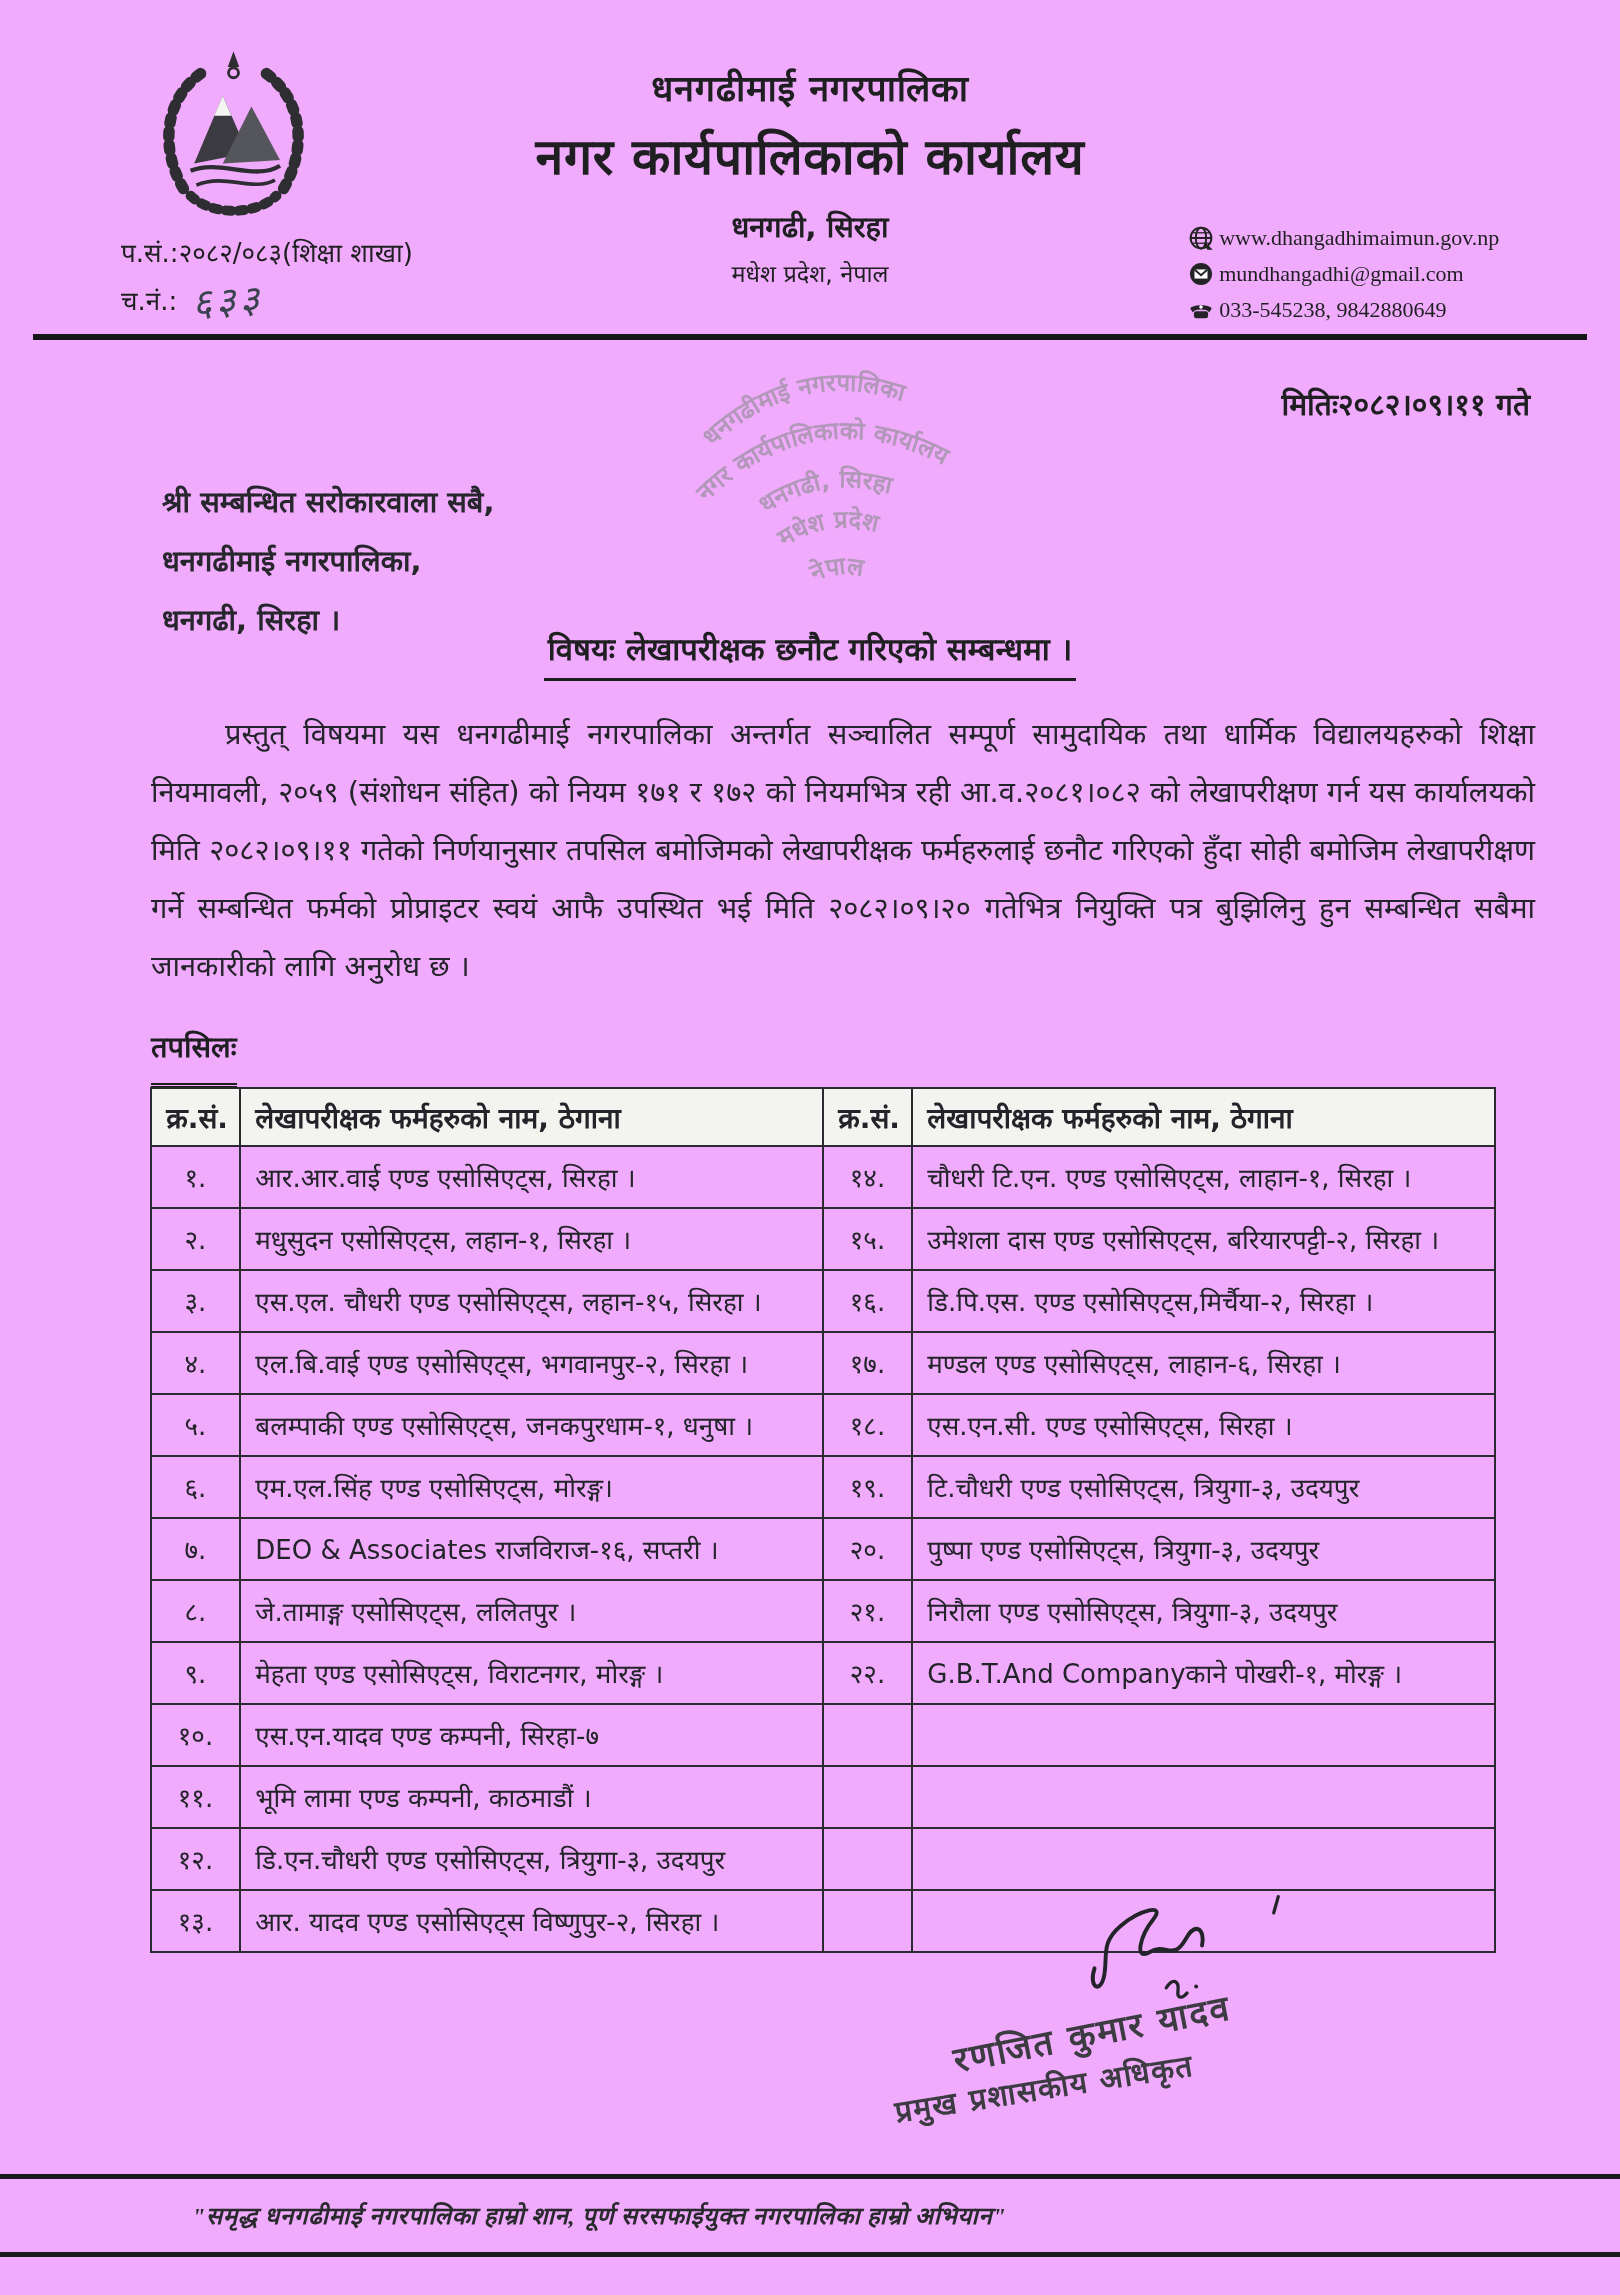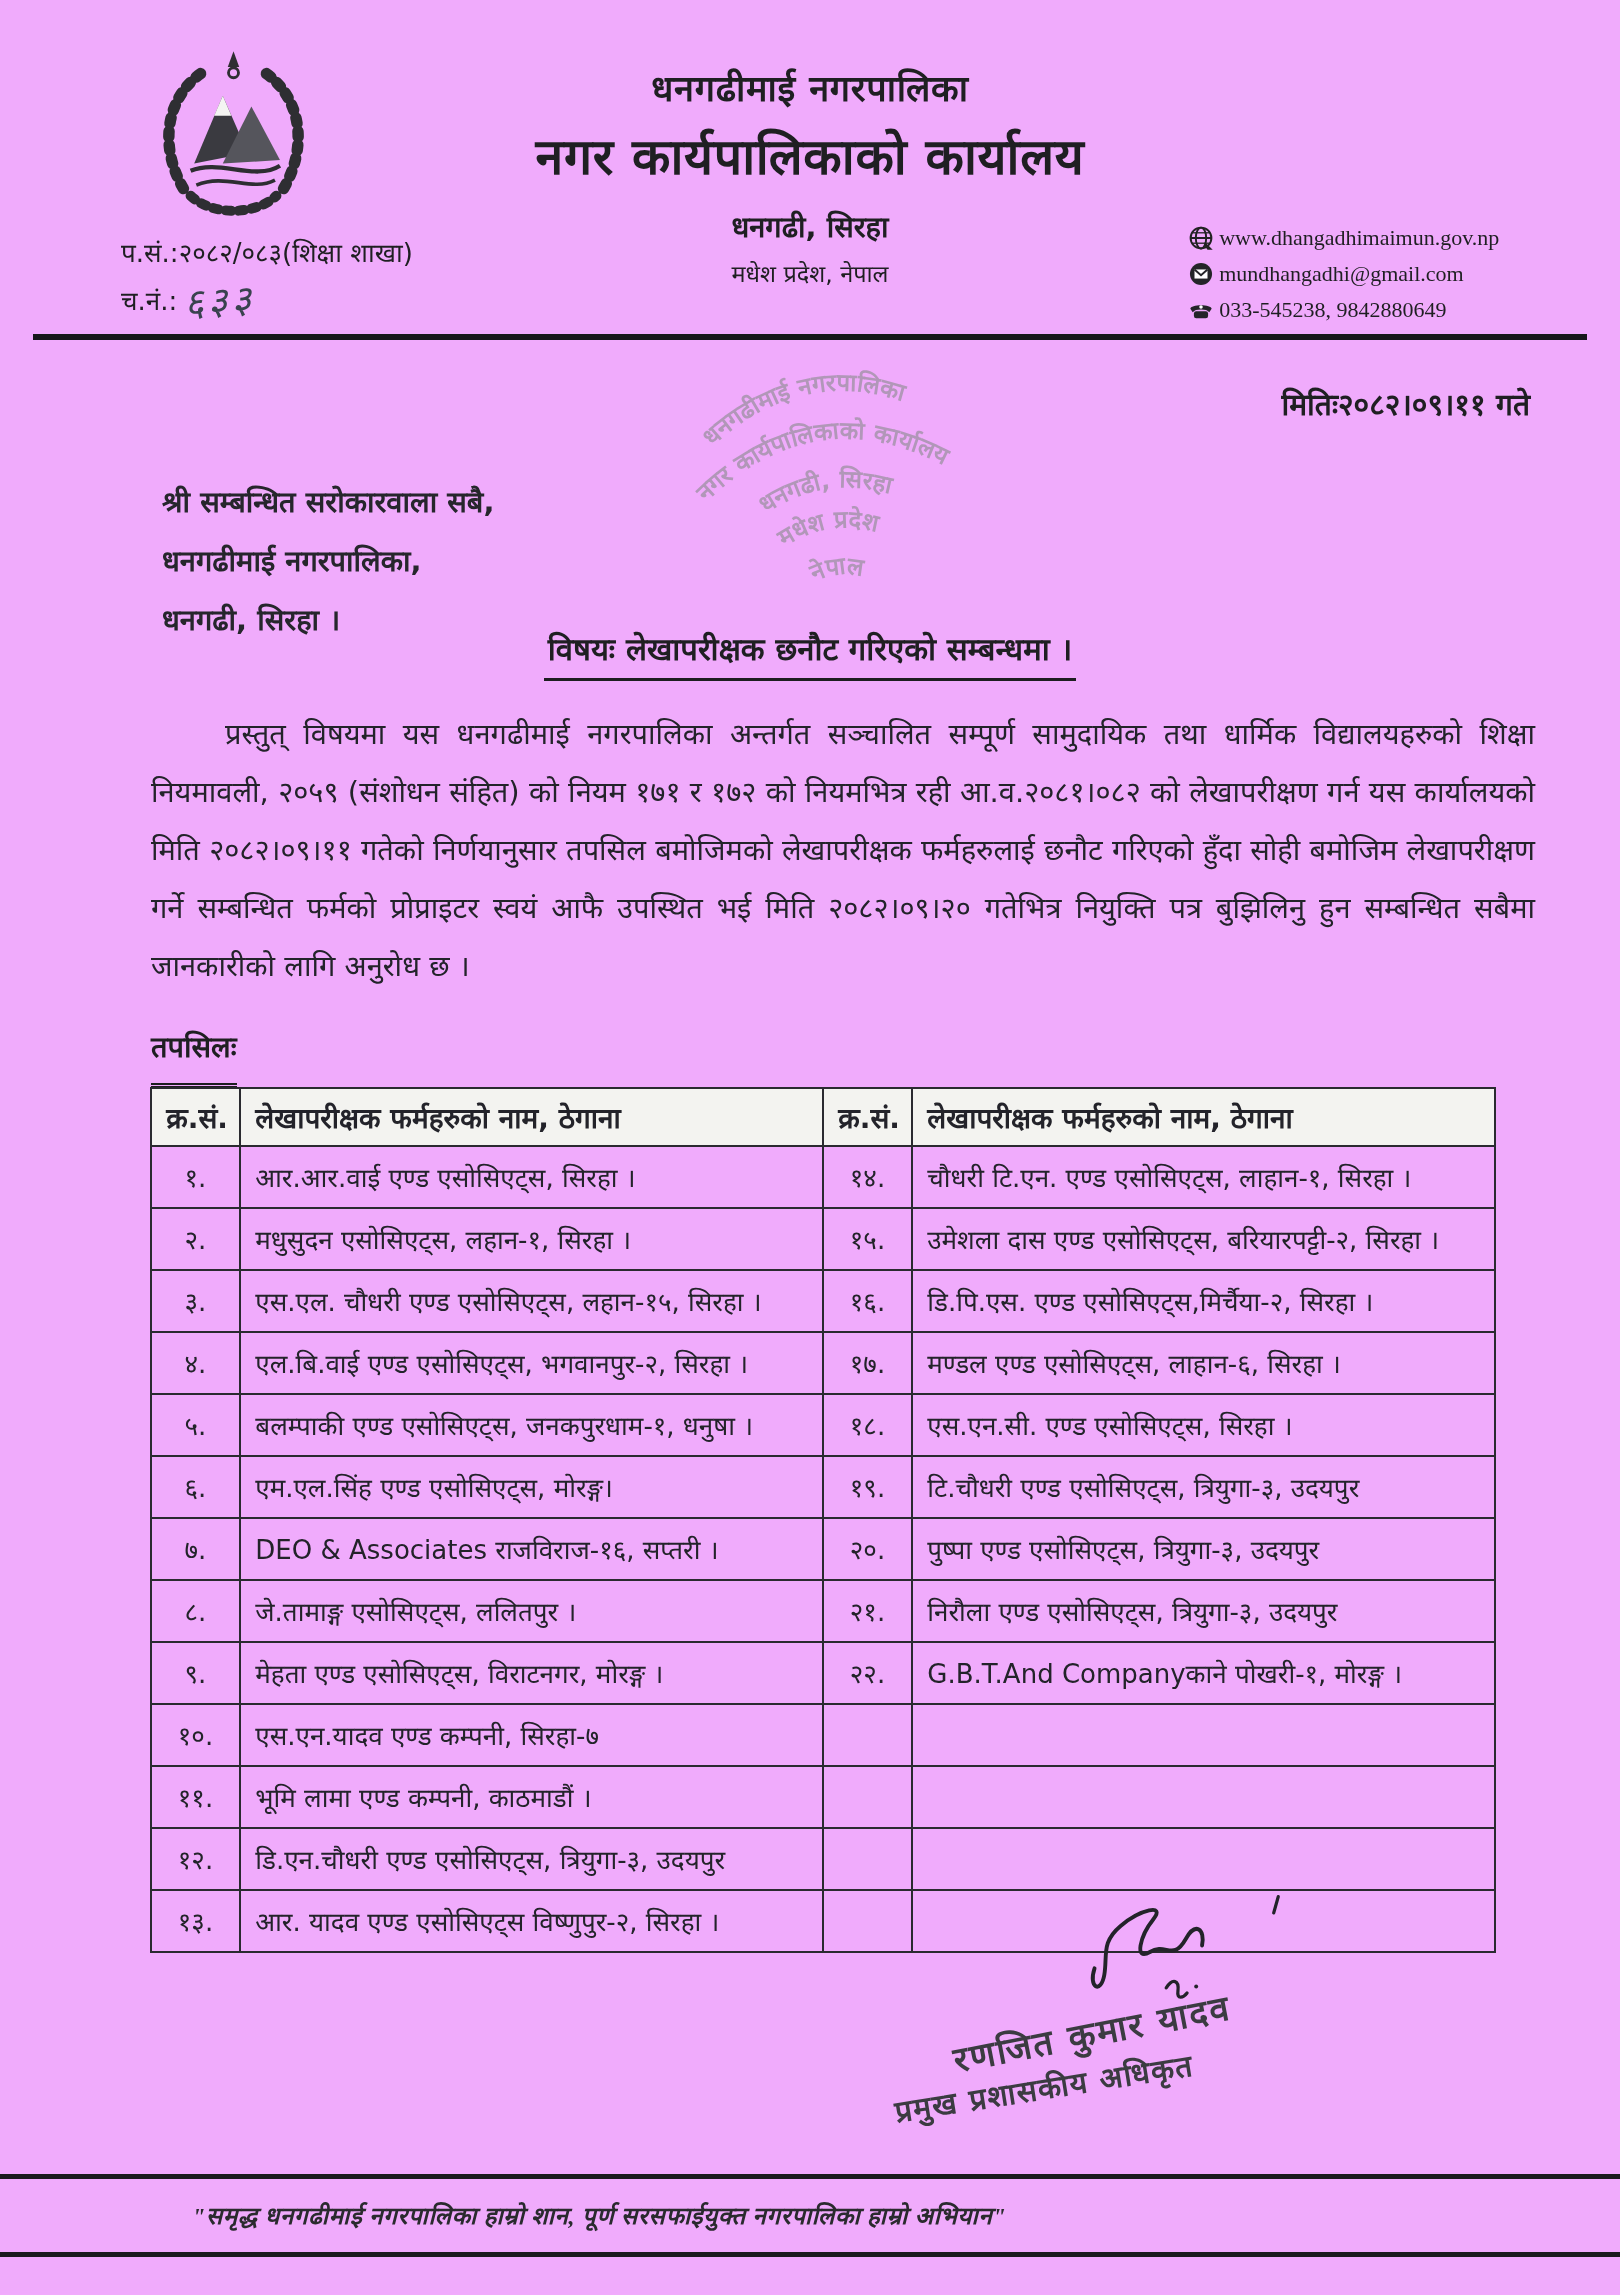--- a/index.html
+++ b/index.html
@@ -9,21 +9,21 @@
     font-family:"DejaVu Sans",sans-serif;overflow:hidden;
   }
   
   .emblem{position:absolute;left:162px;top:43px;width:143px;height:184px;}
   .title-wrap{position:absolute;left:0;right:0;top:63px;text-align:center;}
   .title-muni{font-size:36px;font-weight:bold;letter-spacing:0.7px;}
   .title-office{font-size:50px;font-weight:bold;margin-top:9px;letter-spacing:0.7px;}
   .place-line{font-size:29px;font-weight:bold;margin-top:17px;}
   .province-line{font-size:23.5px;margin-top:11.7px;}
   .ref-block{position:absolute;left:121px;top:229px;font-size:26px;line-height:48px;}
-  .dispatch-row{display:flex;align-items:center;gap:7px;}
+  .dispatch-row{display:flex;align-items:center;gap:15px;}
   .dispatch-no{
     font-size:38px;color:#39424e;transform:rotate(-4deg);
     letter-spacing:3.9px;font-family:"DejaVu Serif",serif;font-style:italic;
   }
   .contact-block{position:absolute;left:1188px;top:220px;font-family:"Liberation Serif",serif;font-size:22px;}
   .contact-row{display:flex;align-items:center;gap:5.2px;height:36px;}
   .cicon{width:26px;height:26px;flex:0 0 26px;}
   .head-rule{position:absolute;left:33px;right:33px;top:334px;height:5.9px;background:#17171a;}
   
   .date-line{position:absolute;right:90px;top:383px;font-size:30px;font-weight:bold;margin-left:34px;}

